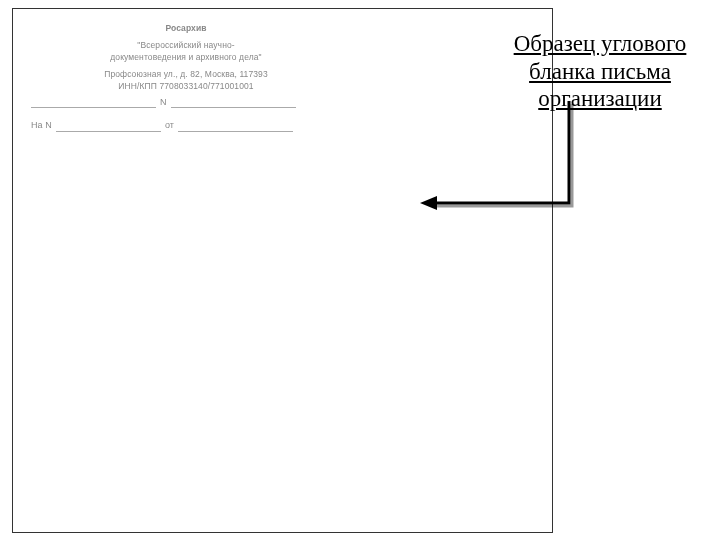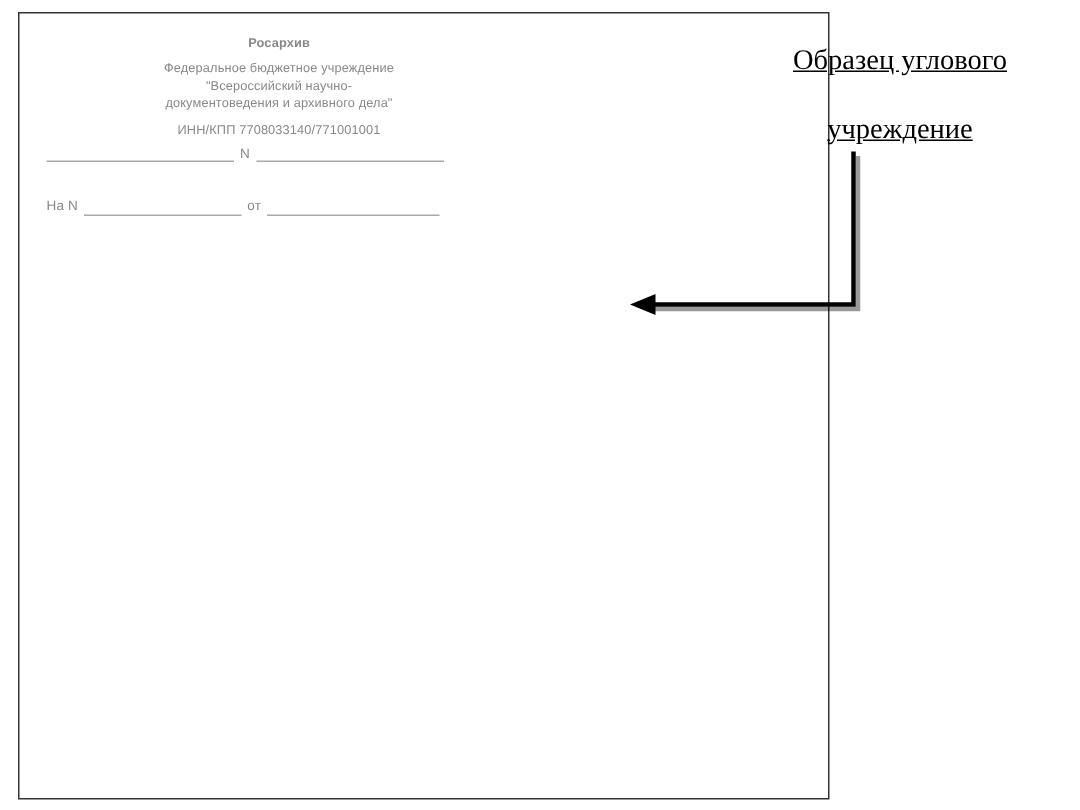--- a/index.html
+++ b/index.html
@@ -46,67 +46,67 @@
       height: 10px;
       display: inline-block;
     }
     .callout {
       position: absolute;
       left: 495px;
       top: 30px;
       width: 210px;
       text-align: center;
       font-family: "Times New Roman", serif;
-      font-size: 19px;
+      font-size: 23px;
       line-height: 1.2;
       text-decoration: underline;
     }
     .arrow-wrap {
       position: absolute;
       left: 415px;
       top: 98px;
       width: 180px;
       height: 120px;
       pointer-events: none;
     }
   </style>
 </head>
 <body>
 
 <div class="page">
   <div class="letterhead">
     <div class="top">Росархив</div>
     <div class="org">
-      <div>Федеральное бюджетное учреждение</div>
       <div>"Всероссийский научно-</div>
       <div>документоведения и архивного дела"</div>
     </div>
     <div class="contacts">
+      <div>Профсоюзная ул., д. 82, Москва, 117393</div>
       <div>ИНН/КПП 7708033140/771001001</div>
     </div>
 
     <div class="refline">
       <span class="uline" style="width:125px"></span>
       <span>N</span>
       <span class="uline" style="width:125px"></span>
     </div>
 
-    <div class="refline" style="margin-top:23px">
+    <div class="refline" style="margin-top:11px">
       <span>На N</span>
       <span class="uline" style="width:105px"></span>
       <span>от</span>
       <span class="uline" style="width:115px"></span>
     </div>
   </div>
 </div>
 
 <div class="callout">
   <span>Образец углового</span><br>
-  <br>
-  <span>учреждение</span>
+  <span>бланка письма</span><br>
+  <span>организации</span>
 </div>
 
 <div class="arrow-wrap">
   <svg width="180" height="120" viewBox="0 0 180 120">
 
     <path d="M 157 6 L 157 108 L 20 108" stroke="#000" stroke-width="3" fill="none" opacity="0.4"></path>
 
     <path d="M 154 3 L 154 105 L 17 105" stroke="#000" stroke-width="3" fill="none"></path>
 
     <polygon points="5,105 22,98 22,112" fill="#000"></polygon>

